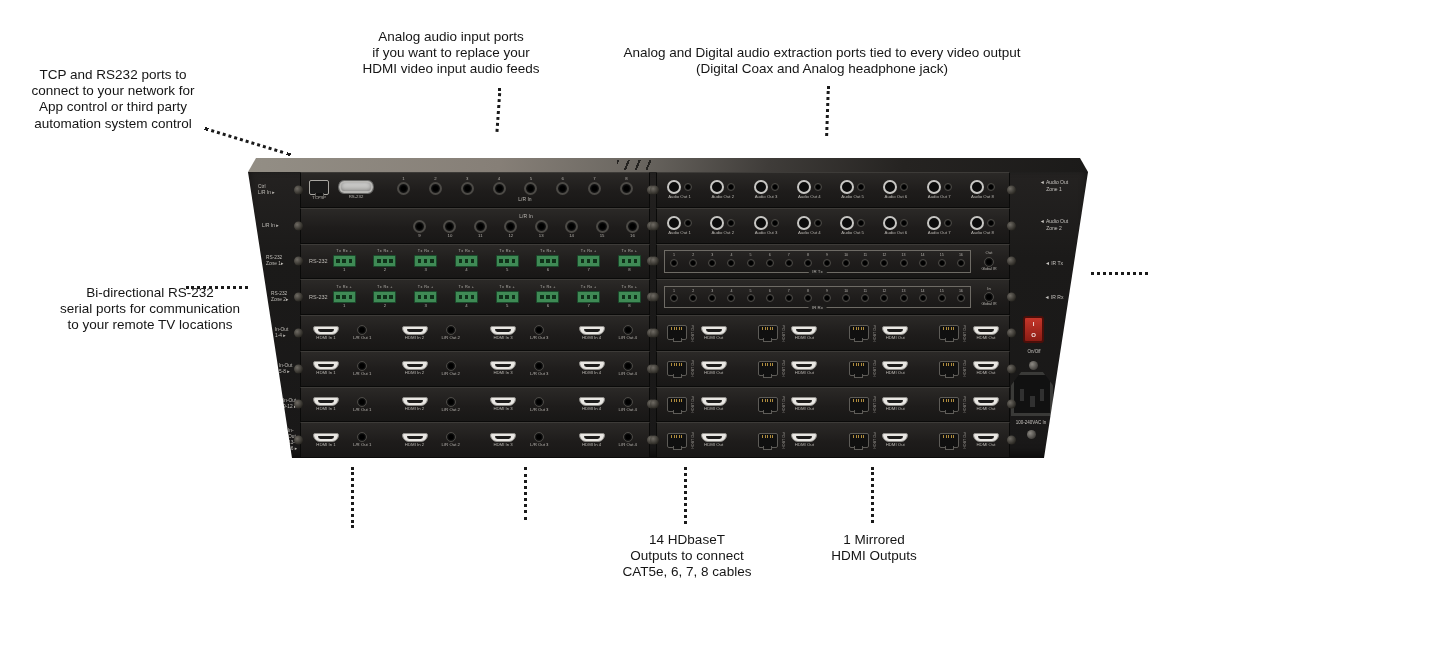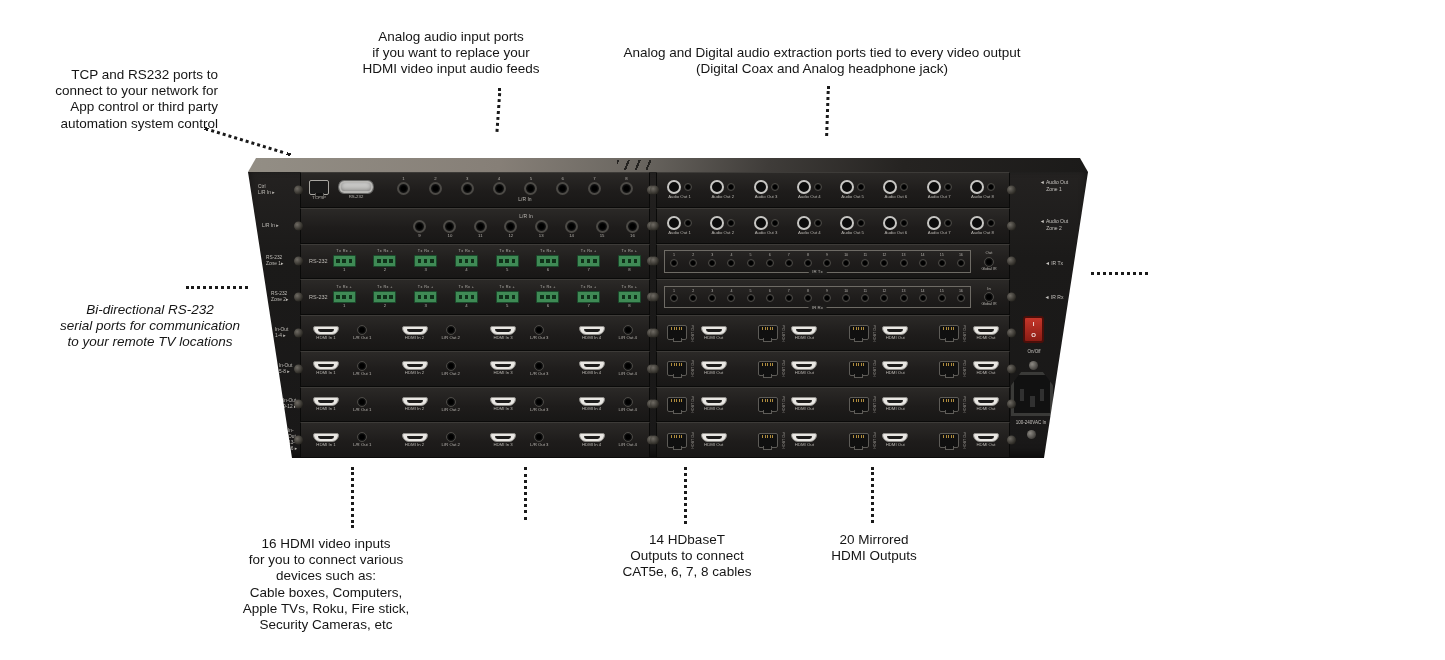--- a/index.html
+++ b/index.html
@@ -3,24 +3,24 @@
 <meta charset="utf-8">
 <style>
   * { margin:0; padding:0; box-sizing:border-box; }
   html,body { background:#fff; }
   .stage { position:relative; width:1445px; height:660px; background:#fff; overflow:hidden;
            font-family:"Liberation Sans", sans-serif; color:#111; }
 
   
   .note { position:absolute; text-align:center; font-size:13.5px; line-height:1.2;
           white-space:pre-line; color:#151515; }
-  #n-tcp      { left:8px;    top:67px;  width:210px;text-align:right; }
+  #n-tcp      { left:8px;    top:67px;  width:210px; }
   #n-audio-in { left:336px;  top:29px;  width:230px; }
   #n-extract  { left:566px;  top:45px;  width:512px; }
-  #n-rs232    { left:30px;   top:302px; width:240px;font-style:italic; }
+  #n-rs232    { left:30px;   top:285px; width:240px; }
   #n-ir       { left:1098px; top:269px; width:342px; }
   #n-hdmi-in  { left:217px;  top:536px; width:218px; }
   #n-audio-ext{ left:408px;  top:527px; width:218px; }
   #n-hdbt     { left:594px;  top:532px; width:186px; }
   #n-mirror   { left:783px;  top:532px; width:182px; }
 
   
   .lead { position:absolute; }
   .lead.v { width:0; border-left:3px dotted #1a1a1a; }
   .lead.h { height:0; border-top:3px dotted #1a1a1a; }
@@ -163,30 +163,24 @@
 App control or third party
 automation system control</div>
   <div class="note" id="n-extract">Analog and Digital audio extraction ports tied to every video output
 (Digital Coax and Analog headphone jack)</div>
   <div class="note" id="n-audio-in">Analog audio input ports
 if you want to replace your
 HDMI video input audio feeds</div>
   <div class="note" id="n-rs232">Bi-directional RS-232
 serial ports for communication
 to your remote TV locations</div>
-  <div class="note" id="n-hdmi-in">16 HDMI video inputs
-for you to connect various
-devices such as:
-Cable boxes, Computers,
-Apple TVs, Roku, Fire stick,
-Security Cameras, etc</div>
   <div class="note" id="n-hdbt">14 HDbaseT
 Outputs to connect
 CAT5e, 6, 7, 8 cables</div>
-  <div class="note" id="n-mirror">20 Mirrored
+  <div class="note" id="n-mirror">1 Mirrored
 HDMI Outputs</div>
 
   <div class="lead" id="ld-tcp"></div>
   <div class="lead v" id="ld-audio-in"></div>
   <div class="lead v" id="ld-extract"></div>
   <div class="lead h" id="ld-rs232"></div>
   <div class="lead h" id="ld-ir"></div>
   <div class="lead v" id="ld-hdmi-in"></div>
   <div class="lead v" id="ld-audio-ext"></div>
   <div class="lead v" id="ld-hdbt"></div>

